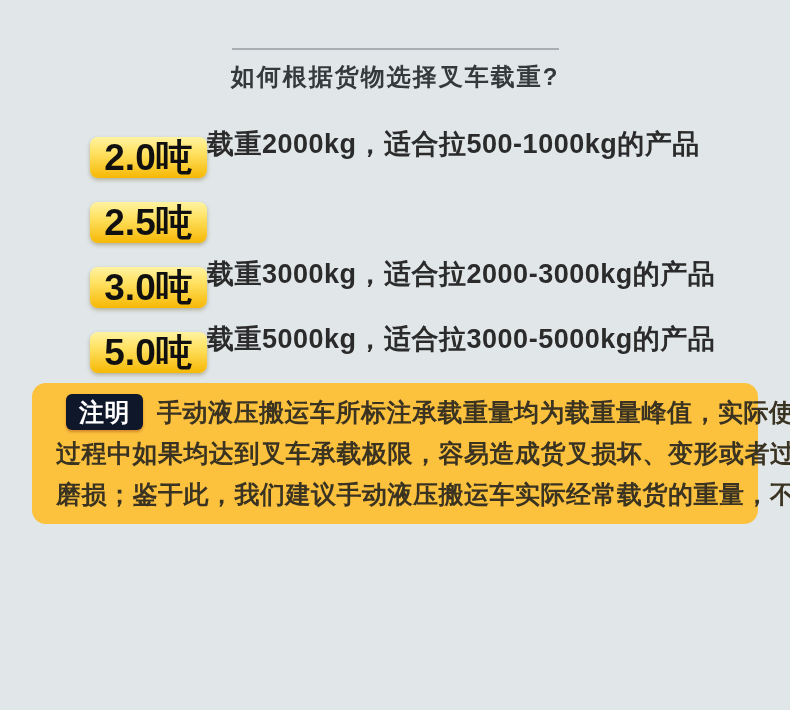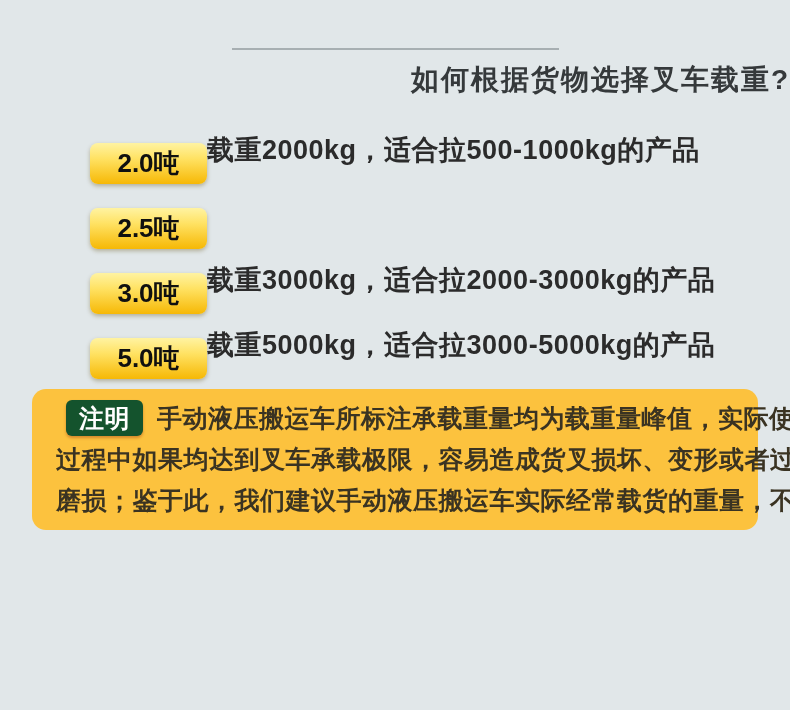--- a/index.html
+++ b/index.html
@@ -26,46 +26,45 @@
     letter-spacing: 3px;
   }
   .divider {
     width: 327px;
     height: 2px;
     background: #a7afb2;
     margin: 10px auto 0;
   }
   .subtitle {
     margin-top: 11px;
-    font-size: 28px;
+    font-size: 24px;
     font-weight: 600;
     color: #35393b;
     letter-spacing: 2px;
-    text-align: right;
   }
   .capacity-list {
     margin-top: 30px;
   }
   .capacity-row {
     display: flex;
     align-items: center;
     height: 41px;
     margin: 0 0 24px 90px;
   }
   .capacity-badge {
     width: 117px;
     height: 41px;
     flex: 0 0 117px;
     border-radius: 8px;
     background: linear-gradient(180deg, #fff3a2 0%, #ffe263 38%, #f6b805 100%);
     box-shadow: 0 2px 4px rgba(90, 70, 0, 0.35);
     display: flex;
     align-items: center;
     justify-content: center;
-    font-size: 26px;
+    font-size: 37px;
     font-weight: 700;
     color: #101010;
     margin-top: 28px;
   }
   .capacity-desc {
     font-size: 27px;
     font-weight: 700;
     color: #2b2b2b;
     letter-spacing: 0.5px;
     white-space: nowrap;
@@ -79,21 +78,21 @@
   .note-line {
     font-size: 25px;
     font-weight: 700;
     color: #3a3322;
     line-height: 41px;
     letter-spacing: 0.5px;
     white-space: nowrap;
   }
   .note-badge {
     display: inline-block;
-    background: #14532d;
+    background: #0f172a;
     color: #ffffff;
     border-radius: 6px;
     padding: 0 13px;
     margin: 0 14px 0 10px;
     font-size: 25px;
     font-weight: 700;
     line-height: 36px;
     vertical-align: middle;
     transform: translateY(-2px);
     box-shadow: 0 2px 3px rgba(120, 0, 0, 0.3);

